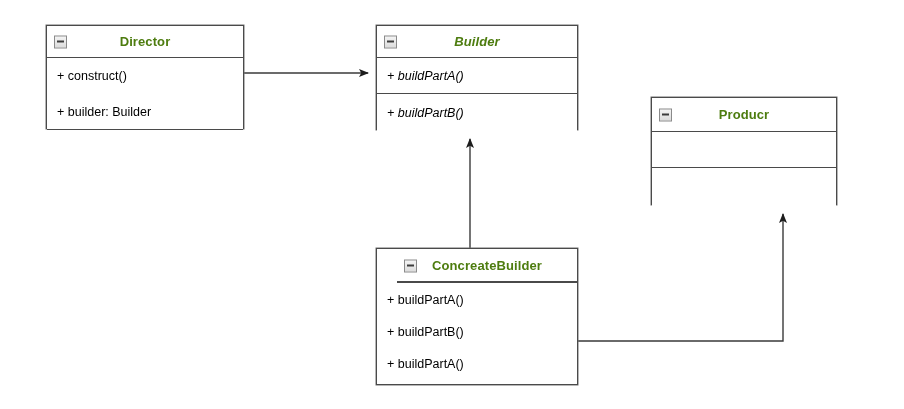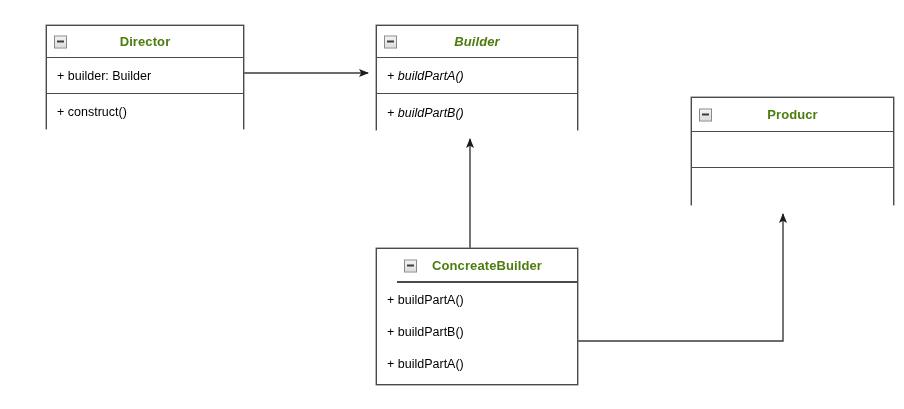--- a/index.html
+++ b/index.html
@@ -136,42 +136,42 @@
     <g>
       <path d="M578,341 L783,341 L783,214" fill="none" stroke="#3a3a3a" stroke-width="1.4" stroke-linejoin="miter" marker-end="url(#arrowFilled)"></path>
     </g>
   </svg>
 
   <div class="uml-class" style="left:46px; top:25px; width:198px; height:104px;">
     <div class="uml-title" style="height:32px;">
       <span class="collapse-icon"></span>
       <span>Director</span>
     </div>
+    <div class="uml-compartment last" style="height:36px;">
+      <div class="member">+ construct()</div>
+    </div>
     <div class="uml-compartment" style="height:36px;">
       <div class="member">+ builder: Builder</div>
-    </div>
-    <div class="uml-compartment last" style="height:36px;">
-      <div class="member">+ construct()</div>
     </div>
   </div>
 
   <div class="uml-class" style="left:376px; top:25px; width:202px; height:105px;font-style:italic;">
     <div class="uml-title" style="height:32px;">
       <span class="collapse-icon"></span>
       <span>Builder</span>
     </div>
     <div class="uml-compartment" style="height:36px;">
       <div class="member">+ buildPartA()</div>
     </div>
     <div class="uml-compartment last" style="height:37px;">
       <div class="member">+ buildPartB()</div>
     </div>
   </div>
 
-  <div class="uml-class" style="left:691px; top:97px; width:203px; height:108px;">
+  <div class="uml-class" style="left:651px; top:97px; width:186px; height:108px;">
     <div class="uml-title" style="height:34px;">
       <span class="collapse-icon"></span>
       <span>Producr</span>
     </div>
     <div class="uml-compartment empty" style="height:36px;"></div>
     <div class="uml-compartment empty last" style="height:38px;"></div>
   </div>
 
   <div class="uml-class" style="left:376px; top:248px; width:202px; height:137px;">
     <div class="uml-title double-rule" style="height:34px;">

